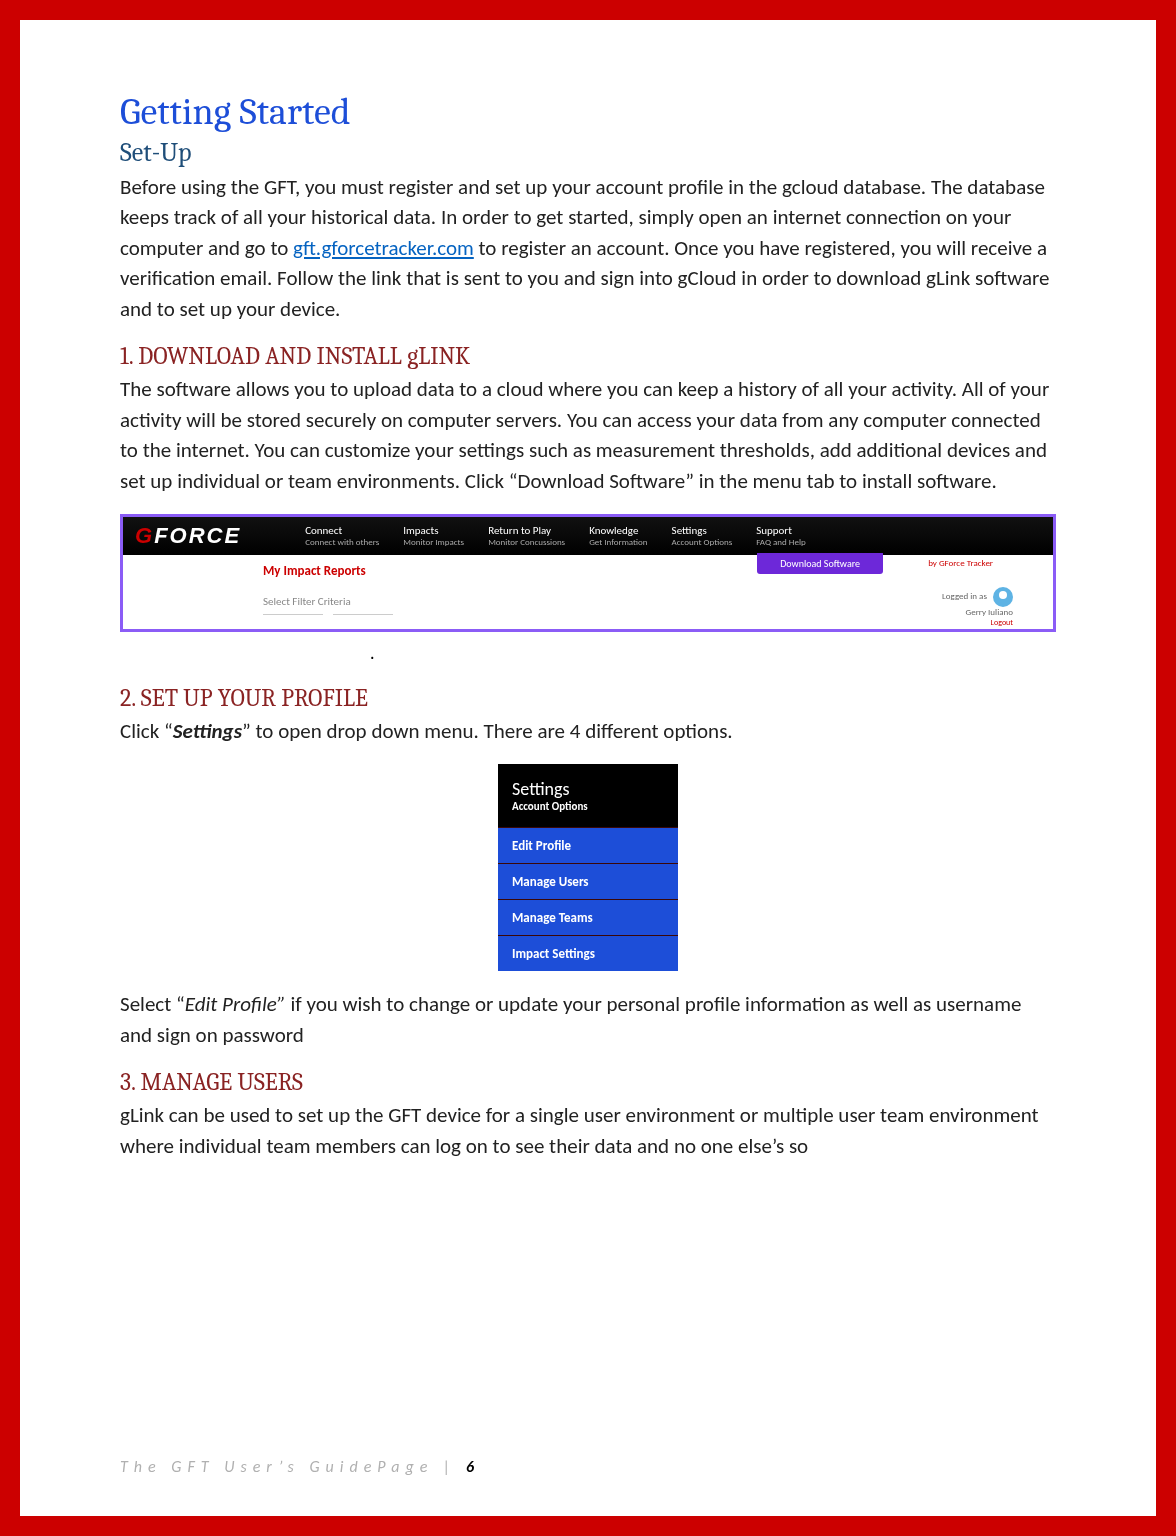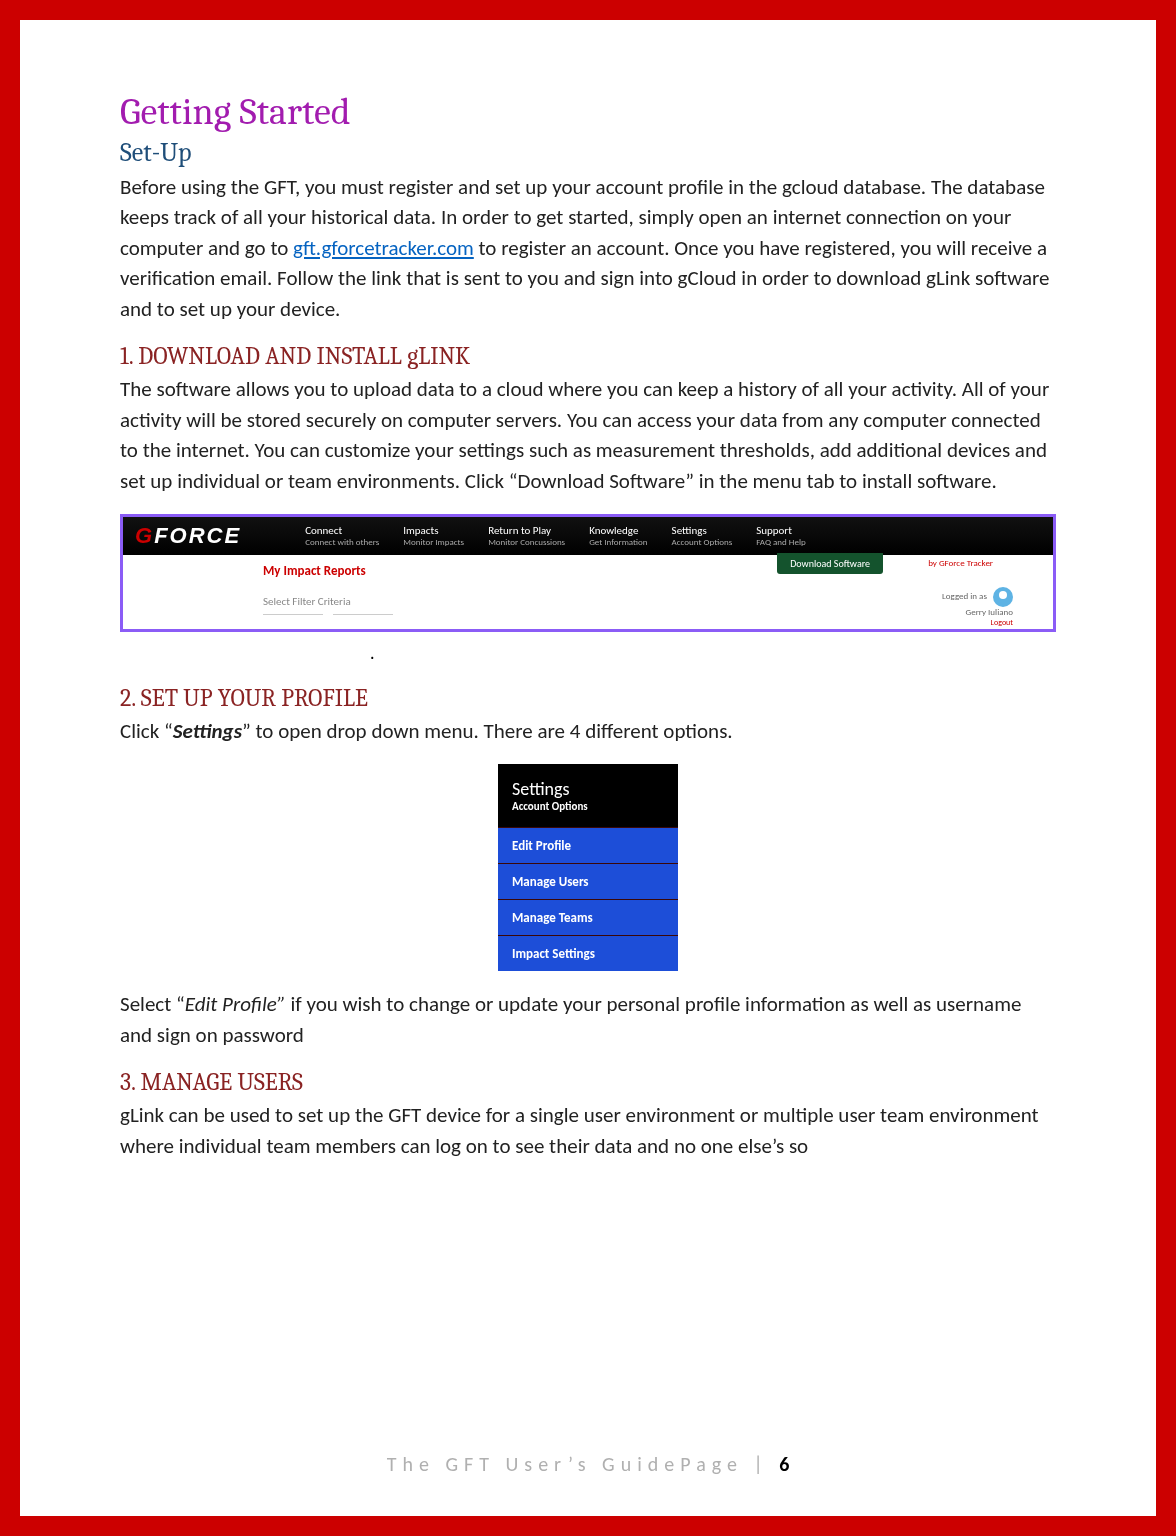--- a/index.html
+++ b/index.html
@@ -14,21 +14,21 @@
     background: #fff;
     width: 100%;
     height: 100%;
     padding: 70px 100px 40px 100px;
     position: relative;
     display: flex;
     flex-direction: column;
   }
   .content { flex: 1; }
   h1 {
-    color: #a21caf;
+    color: #1d4ed8;
     font-family: Cambria, Georgia, serif;
     font-weight: normal;
     font-size: 38px;
     margin-bottom: 4px;
   }
   h2.subtitle {
     color: #1f4e79;
     font-family: Cambria, Georgia, serif;
     font-weight: normal;
     font-size: 26px;
@@ -87,24 +87,24 @@
     flex: 1;
   }
   .mir { color: #c00; font-weight: bold; font-size: 13px; margin-bottom: 17px; }
   .sfc { color: #888; font-size: 11px; margin-bottom: 6px; }
   .filter-lines { display:flex; gap:10px; }
   .filter-lines span { display:block; width:60px; border-bottom:1px solid #ccc; }
   .dl-btn {
     position: absolute;
     top: -2px;
     right: 170px;
-    background: #14532d;
+    background: #6d28d9;
     color: #fff;
     font-size: 10px;
-    padding: 4px 13px;
+    padding: 4px 23px;
     border-radius: 0 0 3px 3px;
   }
   .byline { position:absolute; top:2px; right:60px; color:#c00; font-size:9px; }
   .login-box {
     position: absolute;
     top: 32px;
     right: 40px;
     text-align: right;
     font-size: 9px;
     color: #666;
@@ -131,25 +131,26 @@
     background: #1d4ed8;
     padding: 10px 14px;
     border-top: 1px solid #3a0808;
     font-size: 13px;
     font-weight: bold;
   }
   .settings-word { font-style: italic; font-weight: bold; }
   .edit-profile-word { font-style: italic; font-weight: normal; }
   .footer {
     display: flex;
-    justify-content: center;
+    justify-content: flex-start;
     color: #b0b0b0;
-    font-size: 20px;
+    font-size: 16px;
     letter-spacing: 6px;
     padding-top: 20px;
+    font-style: italic;
   }
   .footer .pglabel { letter-spacing: 6px; }
   .footer .pgnum { color: #000; font-weight: bold; letter-spacing: 0; }
 </style>
 </head>
 <body>
 
 <div class="page">
   <div class="content">
 

